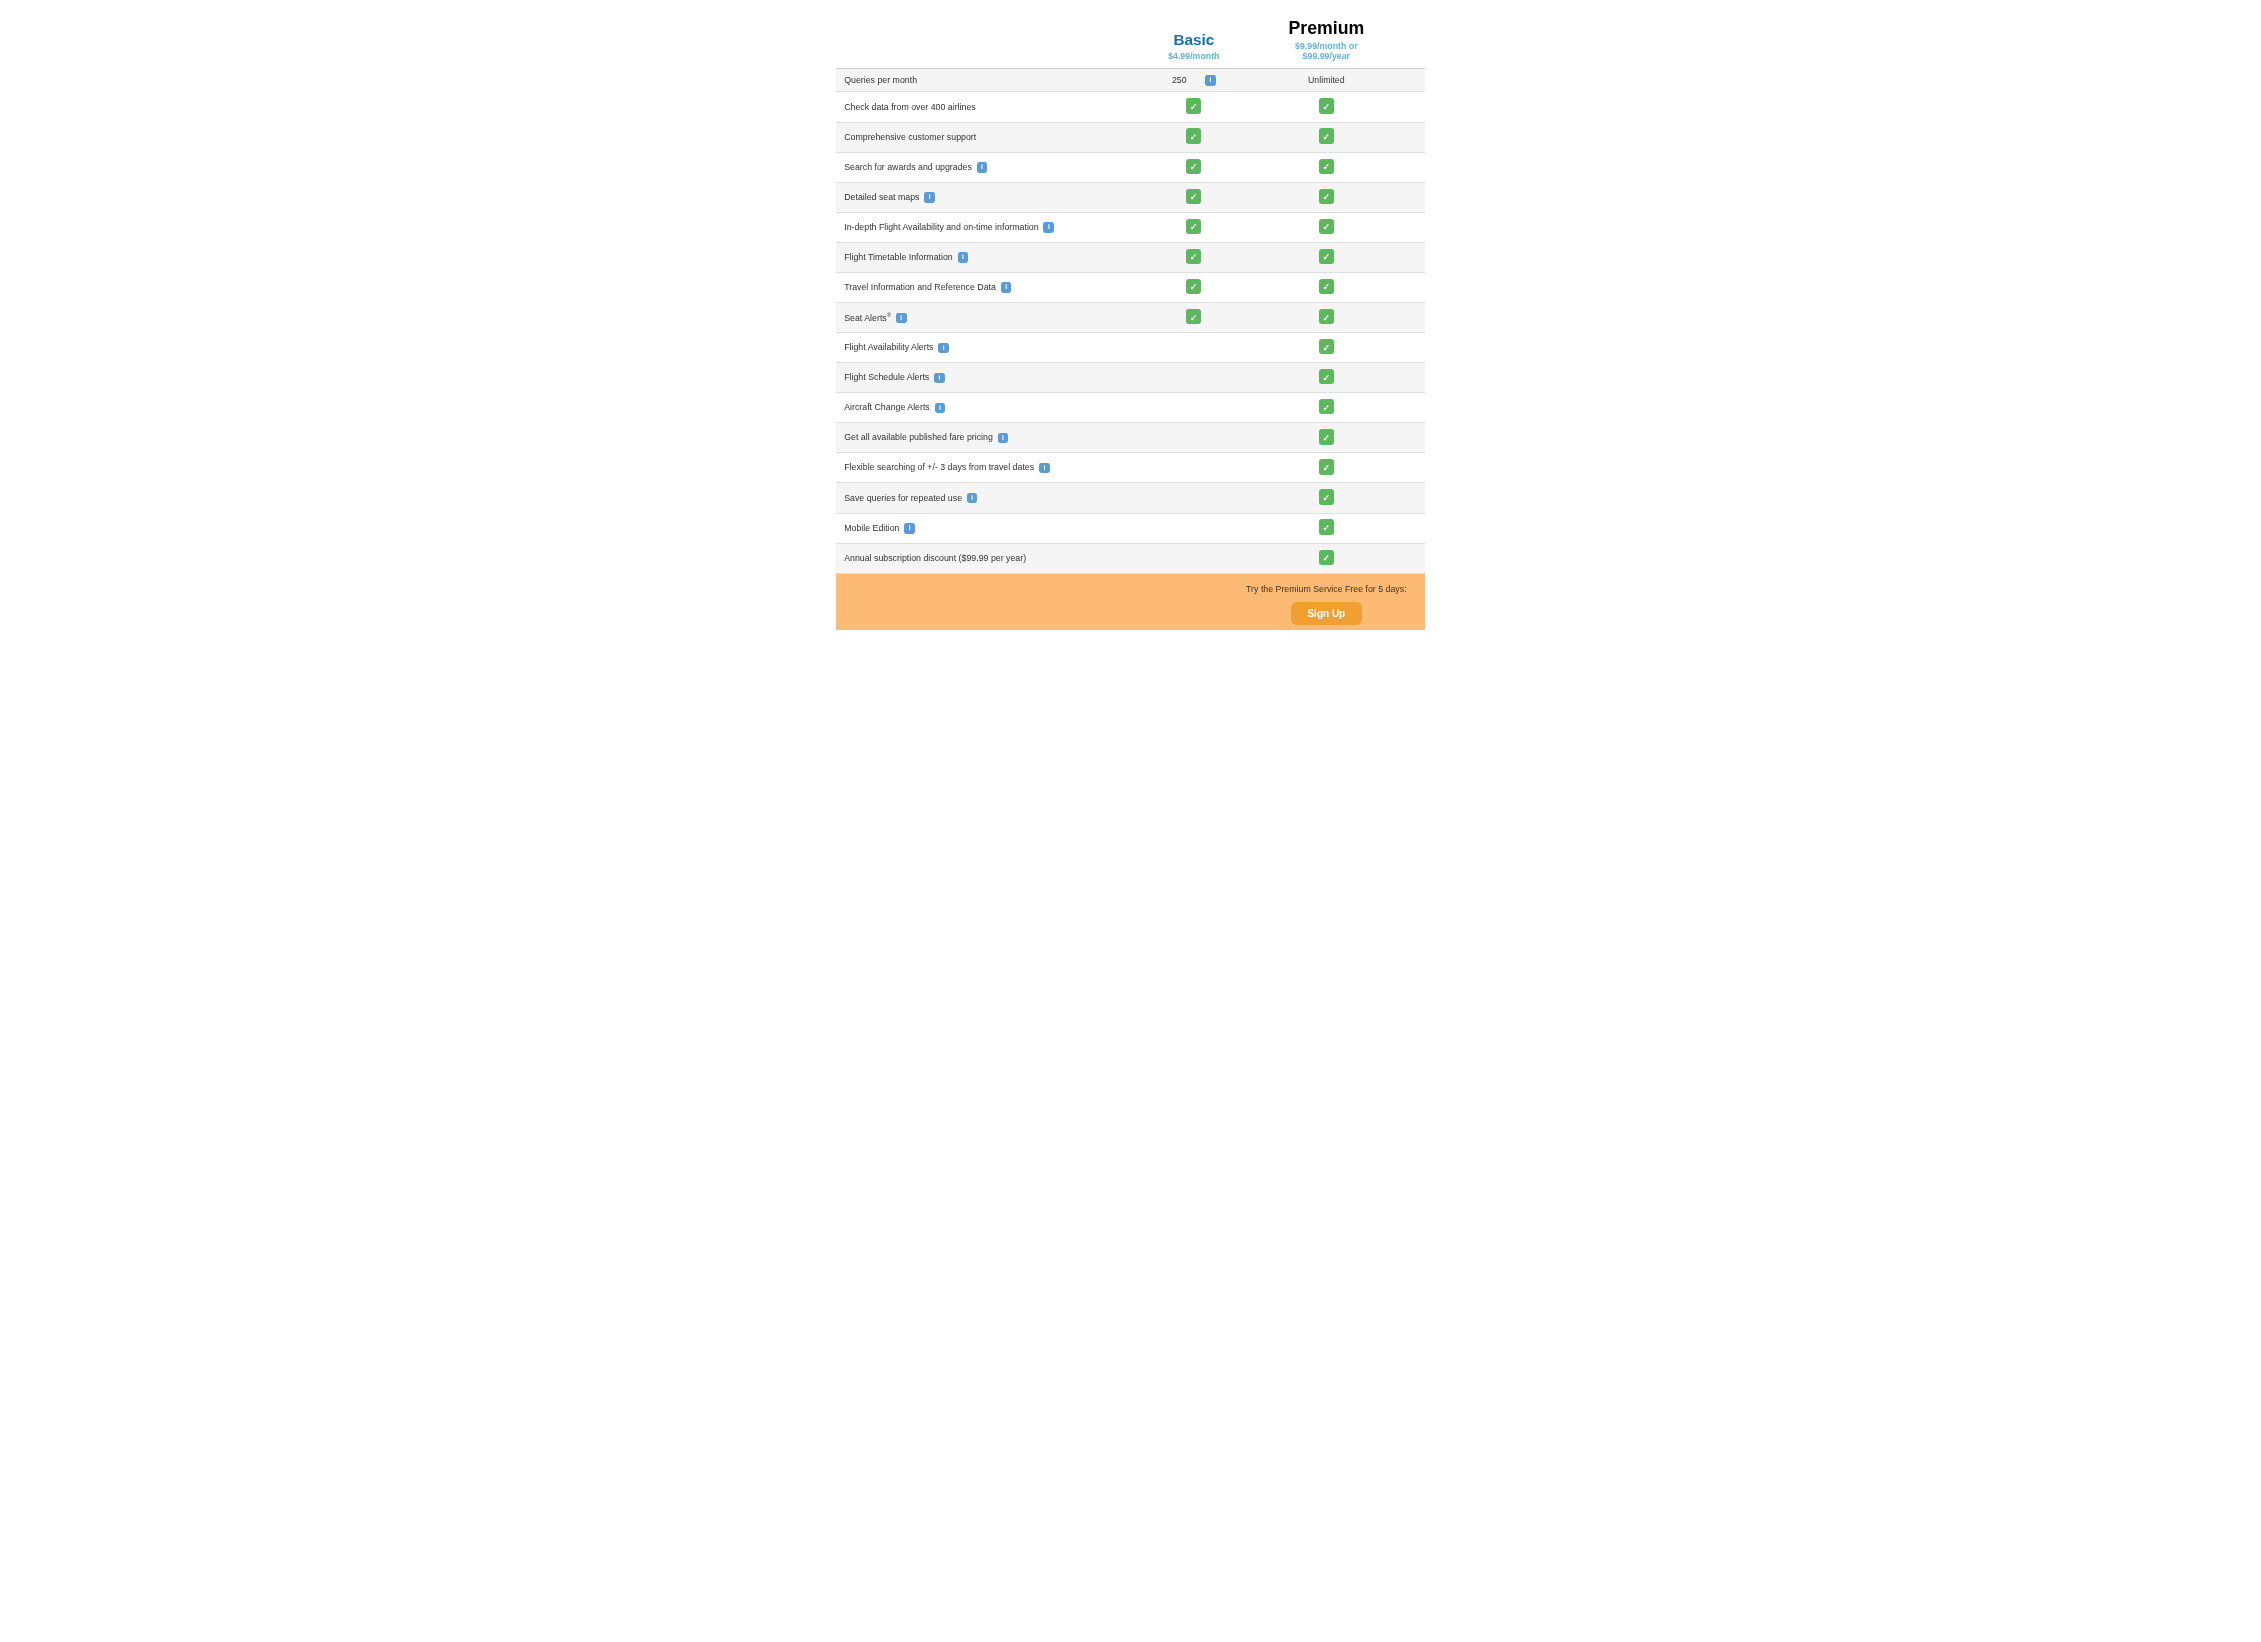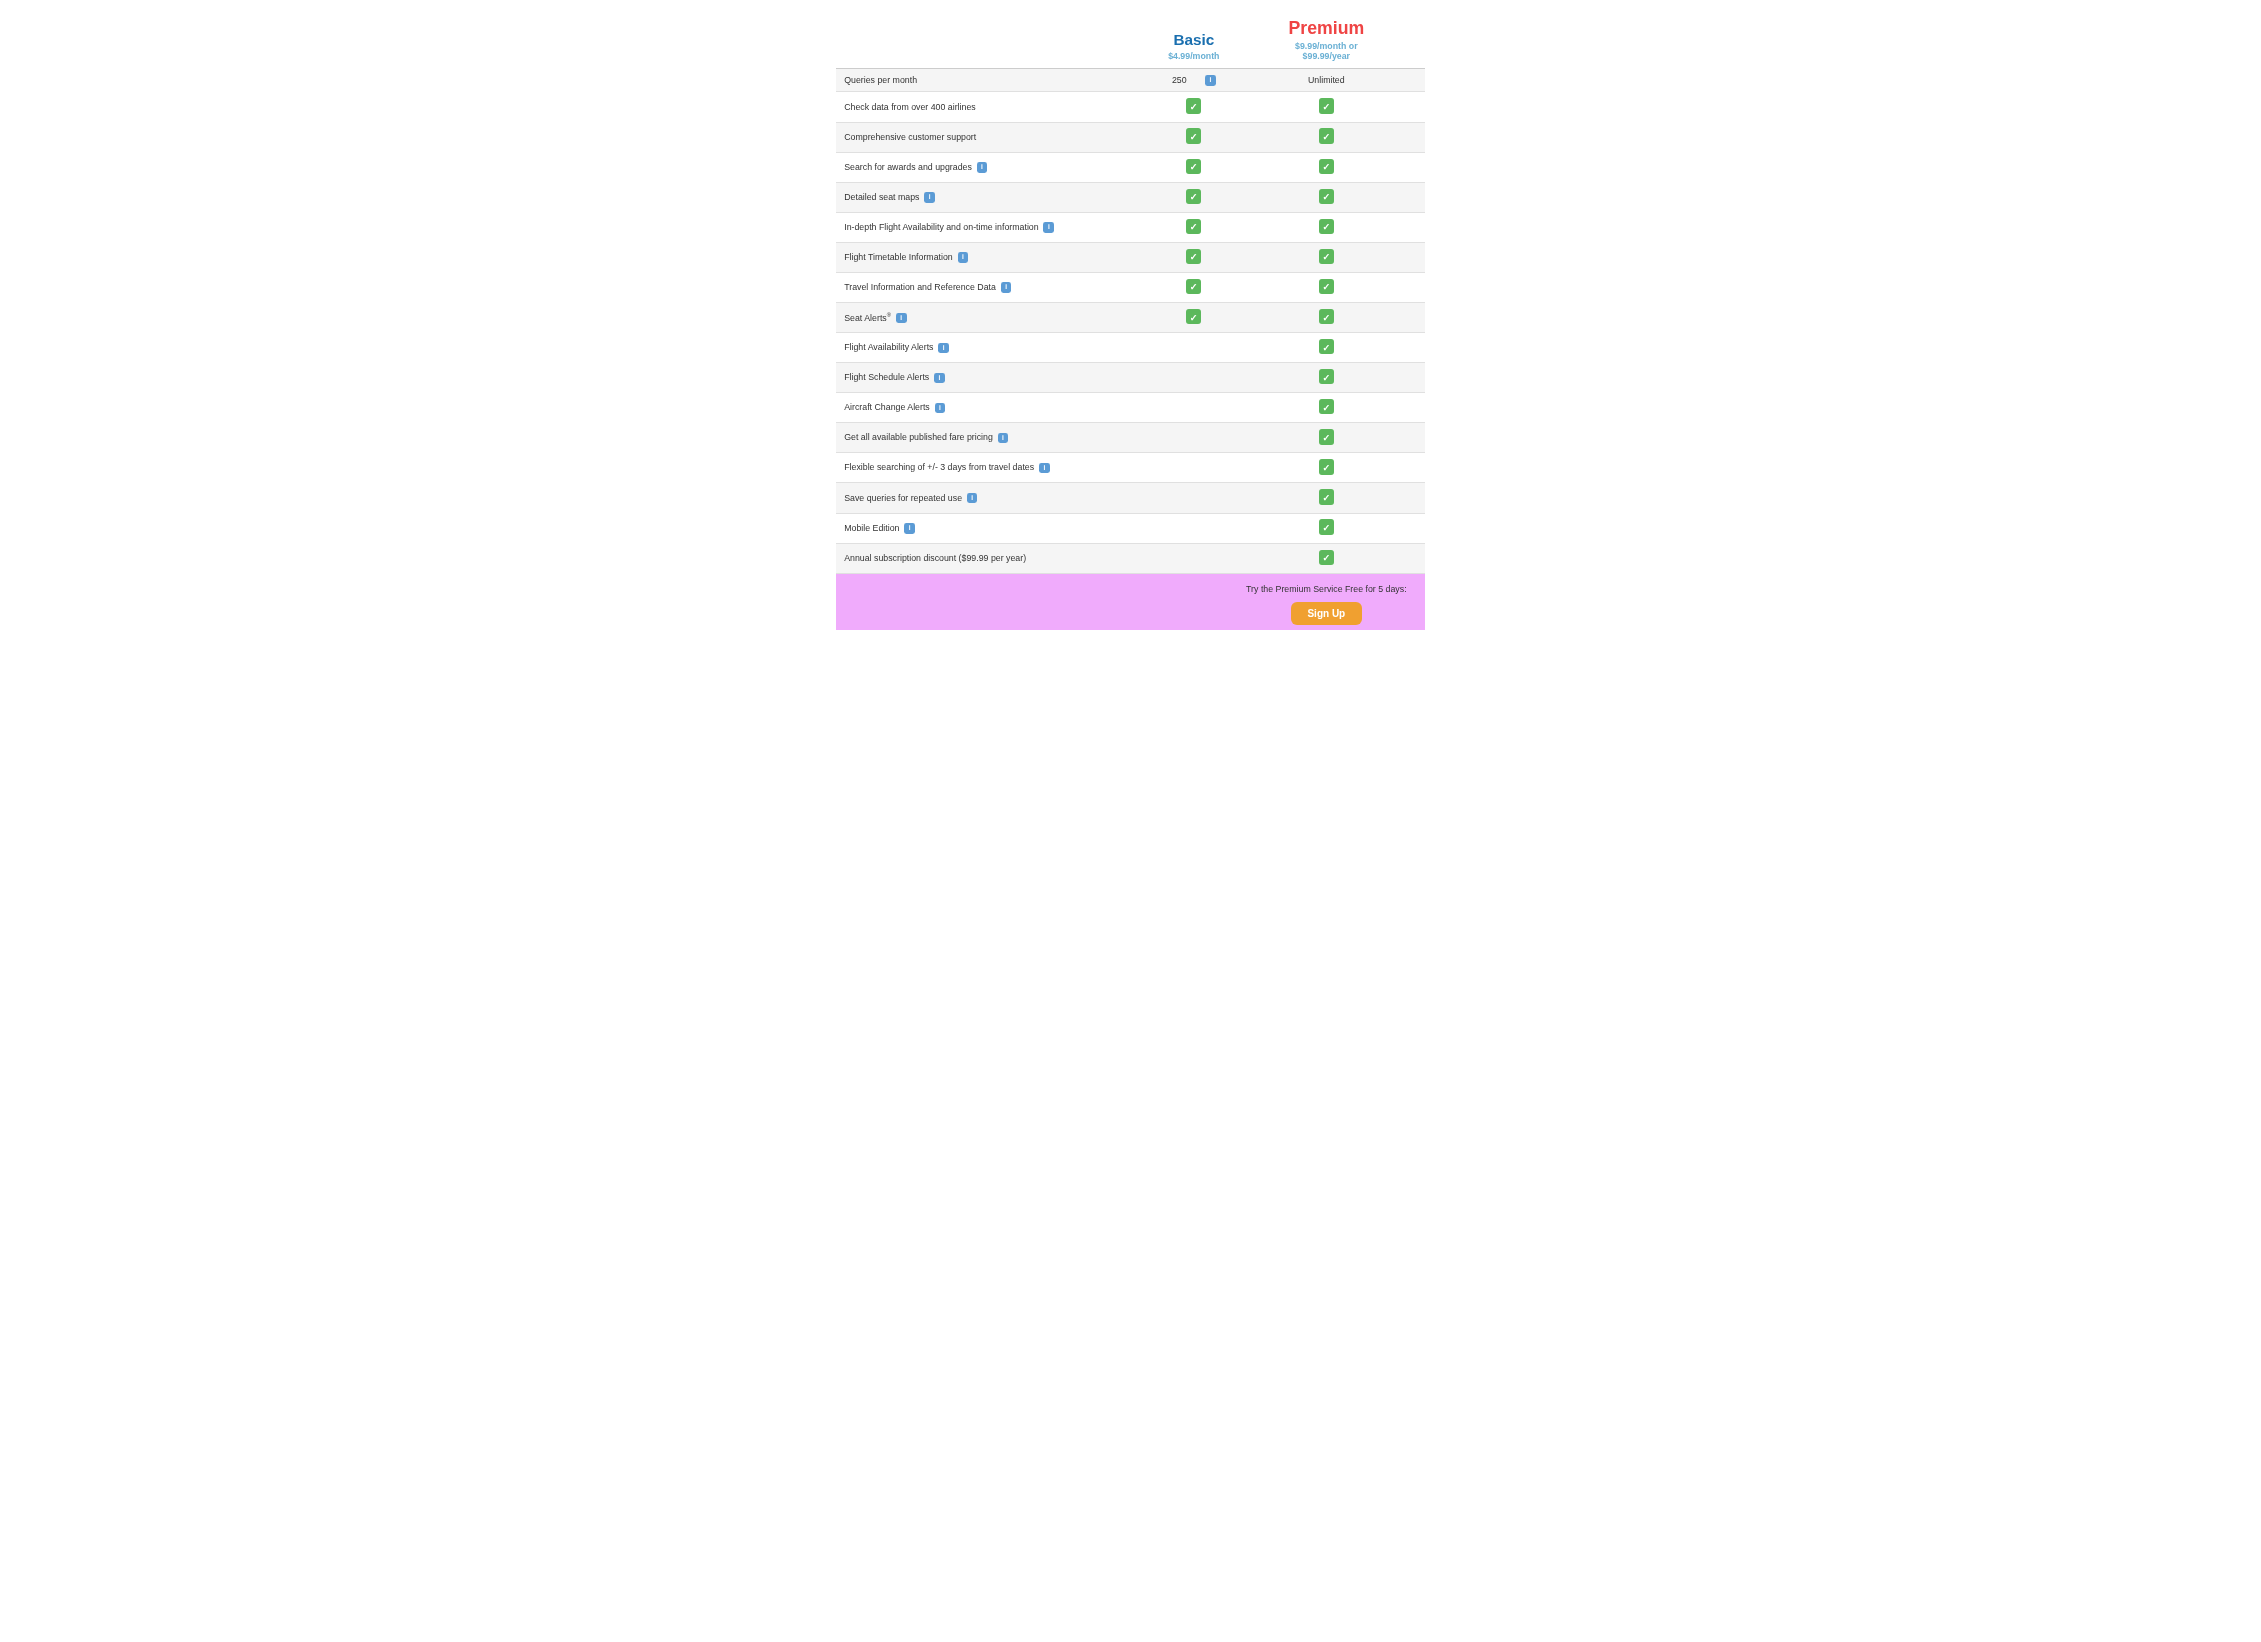--- a/index.html
+++ b/index.html
@@ -36,21 +36,21 @@
       padding-bottom: 7px;
     }
 
     .plan-name-basic {
       color: #1a6faf;
       font-size: 15.3px;
       font-weight: bold;
     }
 
     .plan-name-premium {
-      color: #ef4444;
+      color: #000000;
       font-size: 17.7px;
       font-weight: bold;
     }
 
     .plan-price {
       color: #6ab0d4;
       font-size: 8.8px;
       margin-top: 2.4px;
     }
 
@@ -97,21 +97,21 @@
       cursor: pointer;
     }
 
     .queries-count {
       display: inline-flex;
       align-items: center;
       gap: 16px;
     }
 
     .footer-row td {
-      background: #f0abfc;
+      background: #fdba74;
       border-bottom: none;
       padding-top: 10.6px;
       padding-bottom: 4.7px;
     }
 
     .signup-area {
       display: flex;
       align-items: center;
       justify-content: center;
       gap: 8.2px;

